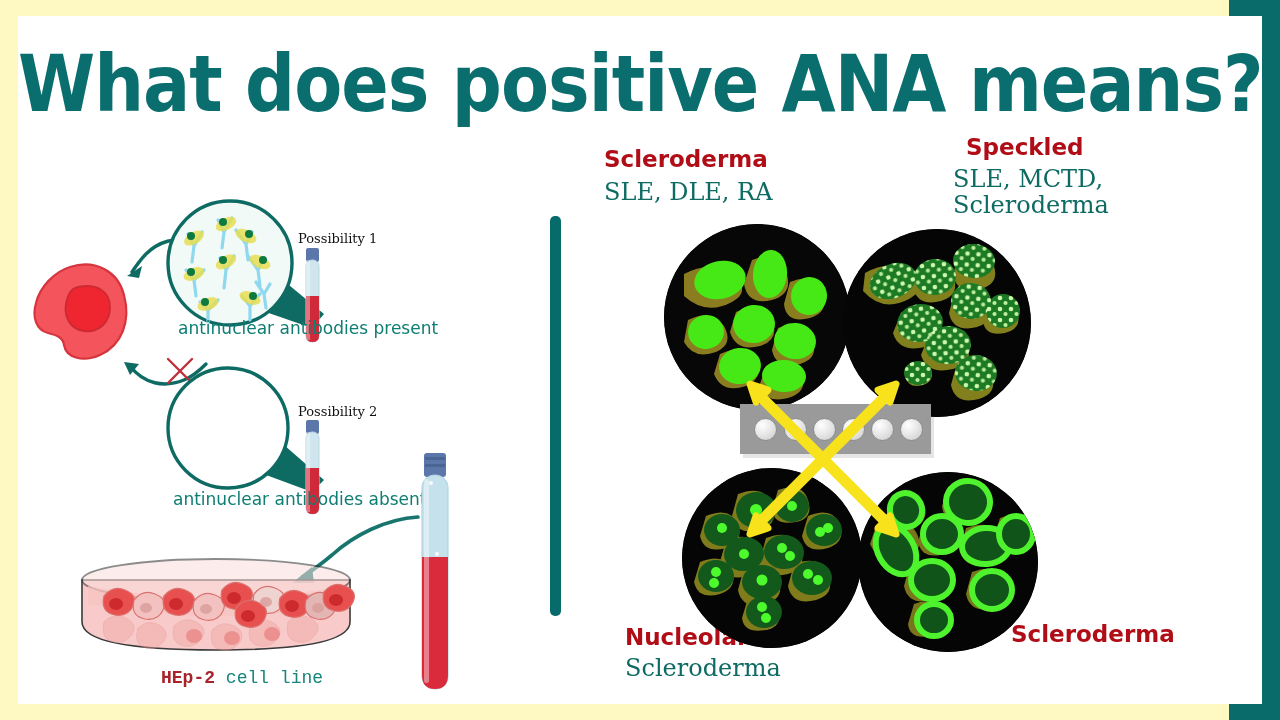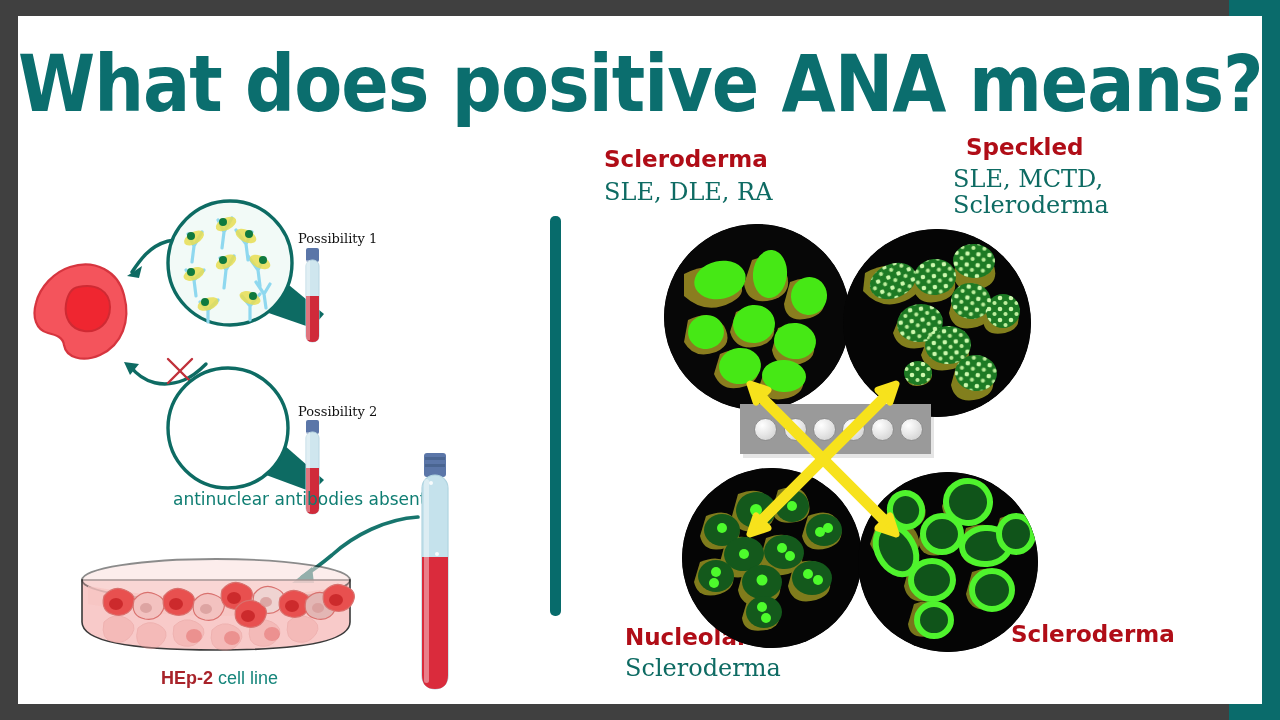--- a/index.html
+++ b/index.html
@@ -3,21 +3,21 @@
 <meta charset="utf-8">
 <style>
   html,body{margin:0;padding:0;}
   body{
     width:1280px;height:720px;overflow:hidden;
     background:#0a6b6b;
     font-family:"DejaVu Sans", sans-serif;
   }
   #frame{
     position:absolute;left:0;top:0;width:1229px;height:720px;
-    background:#404040;
+    background:#fef9c3;
     box-sizing:border-box;
   }
   #canvas{
     position:absolute;left:18px;top:16px;
     width:1244px;height:688px;
     background:#ffffff;
     overflow:hidden;
   }
   .abs{position:absolute;}
 
@@ -74,21 +74,21 @@
   .t-poss{
     color:#111;font-size:13px;
     font-family:"DejaVu Serif", serif;white-space:nowrap;text-align:center;
   }
   .t-caption{
     color:#0e7d72;font-size:17px;
     font-family:"DejaVu Sans", sans-serif;white-space:nowrap;
   }
   #hep-label{
     font-size:18px;white-space:nowrap;
-    font-family:Liberation Sans, sans-serif;
+    font-family:Liberation Mono, monospace;
   }
   #hep-label .red{color:#a8232a;font-weight:bold;}
   #hep-label .teal{color:#17867c;}
 
   svg{overflow:visible;}
 </style>
 </head>
 <body>
 
 <div id="frame">
@@ -159,20 +159,21 @@
 
     <div class="abs t-poss" style="left:280px;top:215px;">Possibility 1</div>
 
     <svg class="abs" style="left:283px;top:232px;" width="22" height="96" viewBox="0 0 22 96">
       <rect x="5" y="0" width="13" height="14" rx="2" fill="#5b76a8"></rect>
       <rect x="5" y="12" width="13" height="82" rx="6" fill="#cfe6ee" stroke="#b8d6e2" stroke-width="1"></rect>
       <path d="M5 48 L18 48 L18 88 Q18 94 11.5 94 Q5 94 5 88 Z" fill="#d02a3a"></path>
       <rect x="5" y="12" width="4" height="80" fill="#ffffff" opacity="0.35"></rect>
     </svg>
 
+    <div class="abs t-caption" style="left:160px;top:302px;">antinuclear antibodies present</div>
 
     <svg class="abs" style="left:142px;top:352px;" width="180" height="135" viewBox="0 0 180 135">
       <path d="M116 70 L164 112 L152 124 L98 104 Z" fill="#0d6b63"></path>
       <circle cx="68" cy="60" r="60" fill="#ffffff" stroke="#0d6b63" stroke-width="3.4"></circle>
     </svg>
 
     <div class="abs t-poss" style="left:280px;top:388px;">Possibility 2</div>
 
     <svg class="abs" style="left:283px;top:404px;" width="22" height="96" viewBox="0 0 22 96">
       <rect x="5" y="0" width="13" height="14" rx="2" fill="#5b76a8"></rect>

